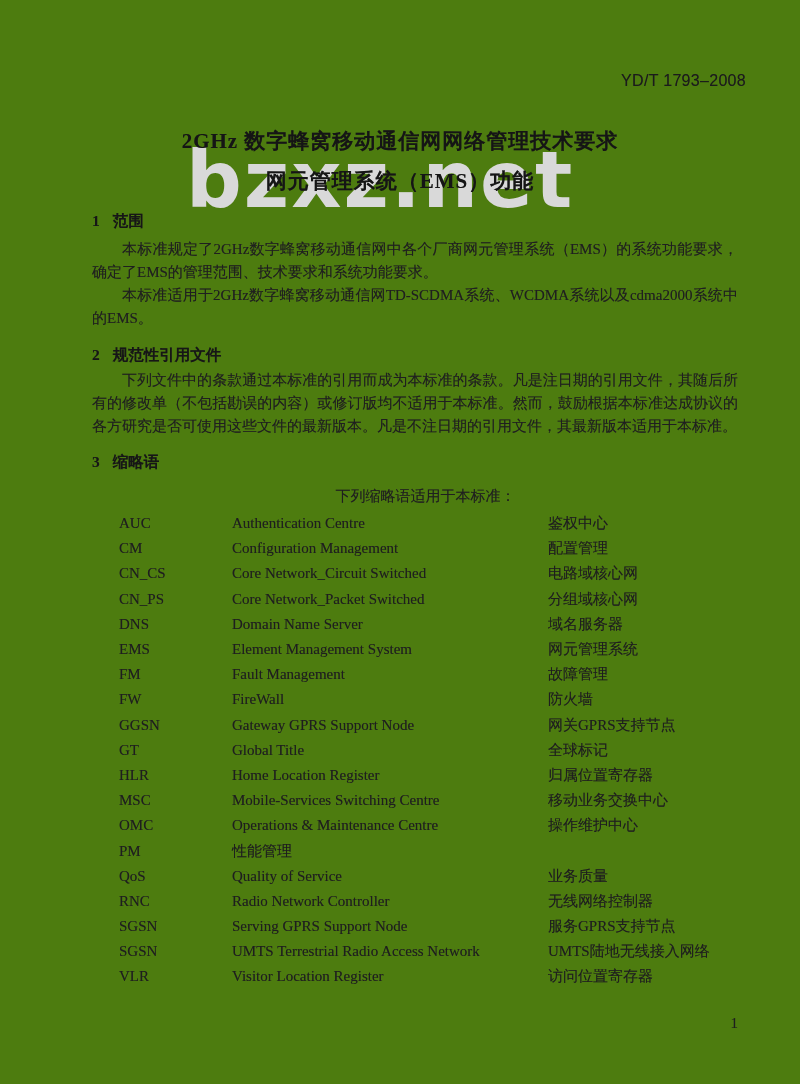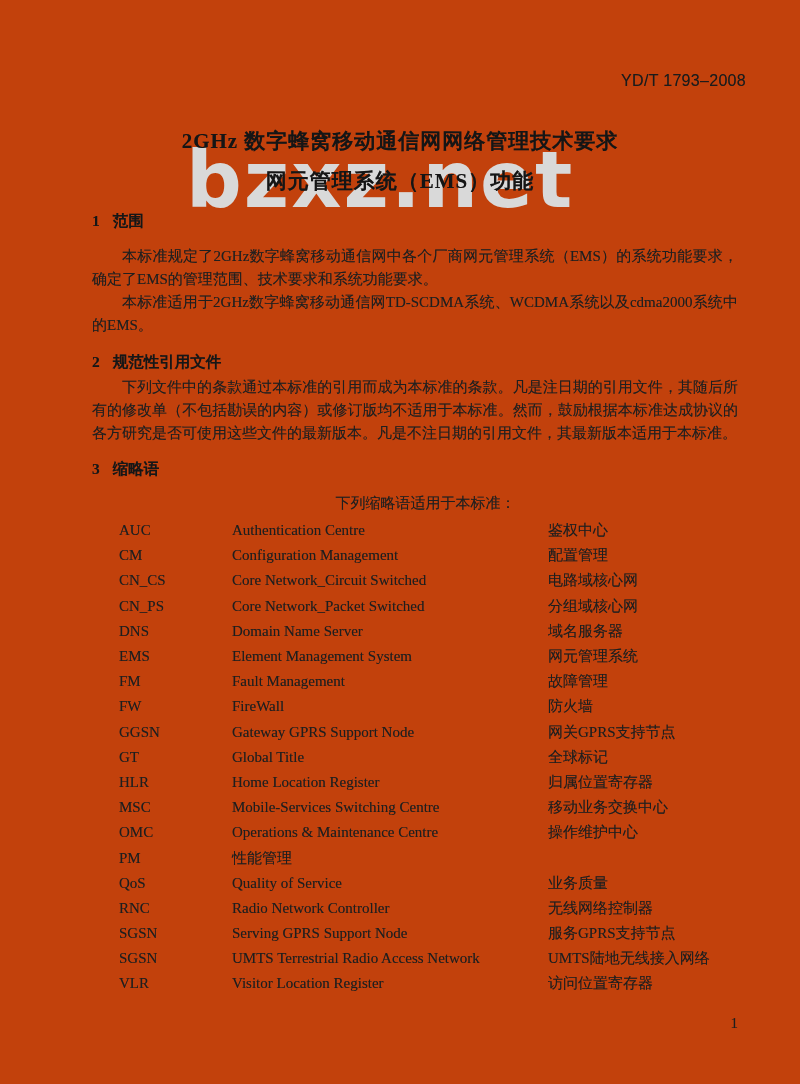--- a/index.html
+++ b/index.html
@@ -1,19 +1,19 @@
 <!DOCTYPE html>
 <html><head>
 <meta charset="utf-8">
 <style>
   html, body { margin:0; padding:0; background:#ffffff; }
   .page {
     position:relative;
     width:800px; height:1084px;
-    background:#c2410c;
+    background:#4d7c0f;
     font-family:"Liberation Serif","DejaVu Serif",serif;
     color:#1f1f1f;
     overflow:hidden;
     text-shadow:0 0 .5px rgba(40,40,40,.55); 
   }
   .doc-code {
     position:absolute; top:72px; right:54px;
     font-family:"Liberation Sans","DejaVu Sans",sans-serif;
     font-size:16px; color:#1b1b1b; letter-spacing:.3px;
     z-index:3;
@@ -39,21 +39,21 @@
   .sec-heading {
     display:flex; gap:13px; align-items:baseline;
     font-size:15.5px; font-weight:bold; line-height:20px;
     color:#161616; margin:0;
   }
   .para {
     font-size:15px; line-height:23px; text-align:justify;
     text-indent:2em; margin:0; color:#1f1f1f;
   }
   .mt-h2 { margin-top:15px; }
-  .mt-p  { margin-top:14px; }
+  .mt-p  { margin-top:7px; }
   .mt-p2 { margin-top:4px; }
   .mt-h3 { margin-top:14px; }
   .abbr-intro {
     font-size:15px; line-height:23px; margin:13px 0 0 0;
     padding-left:21px;
     text-align:center;
   }
   .abbr-table { margin-top:3px; padding-left:27px; }
   .abbr-row {
     display:flex; align-items:center; height:25.2px;

